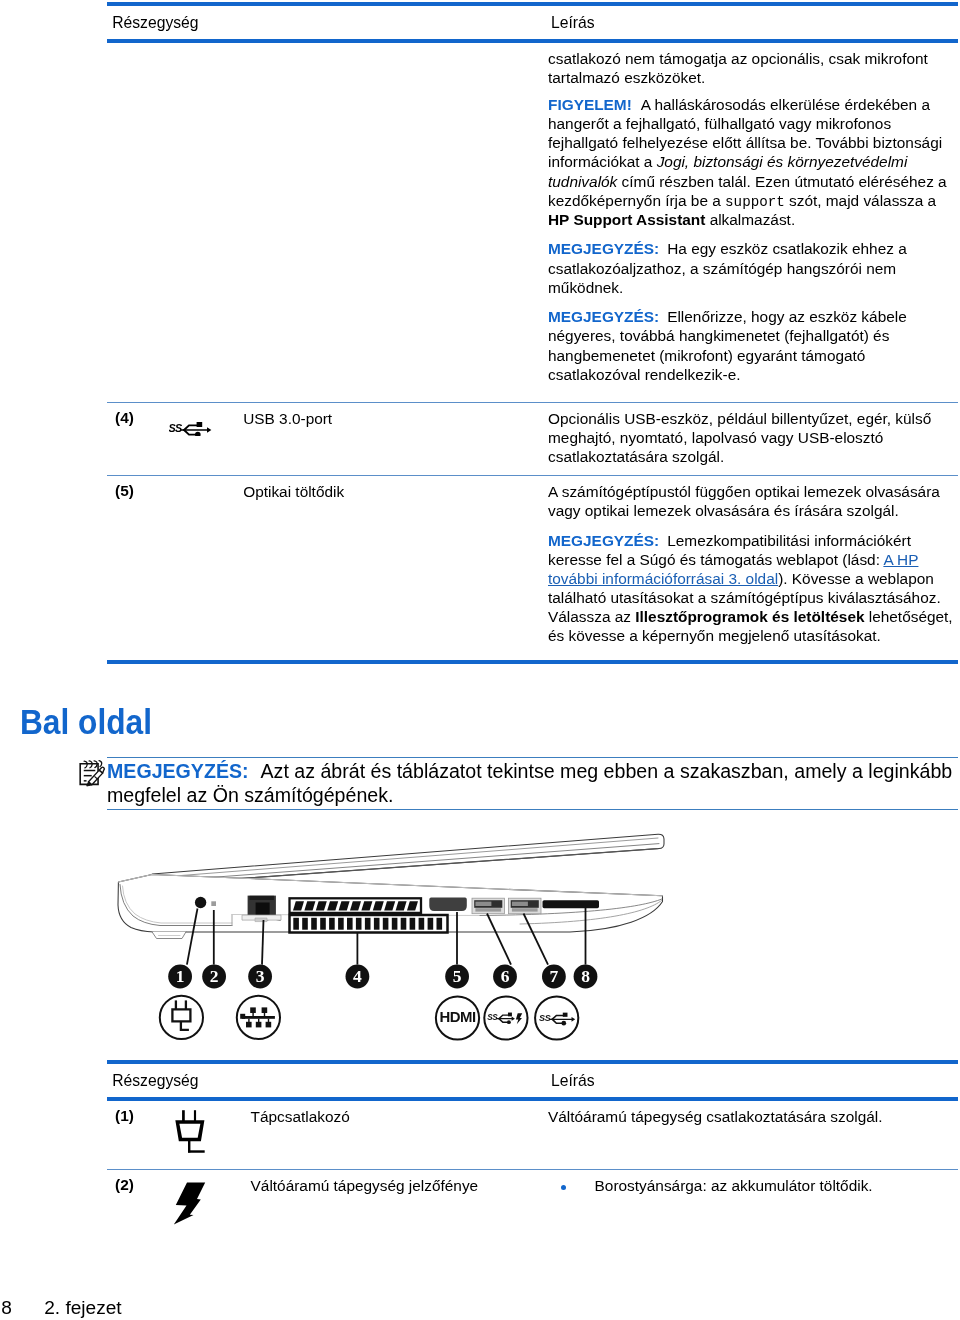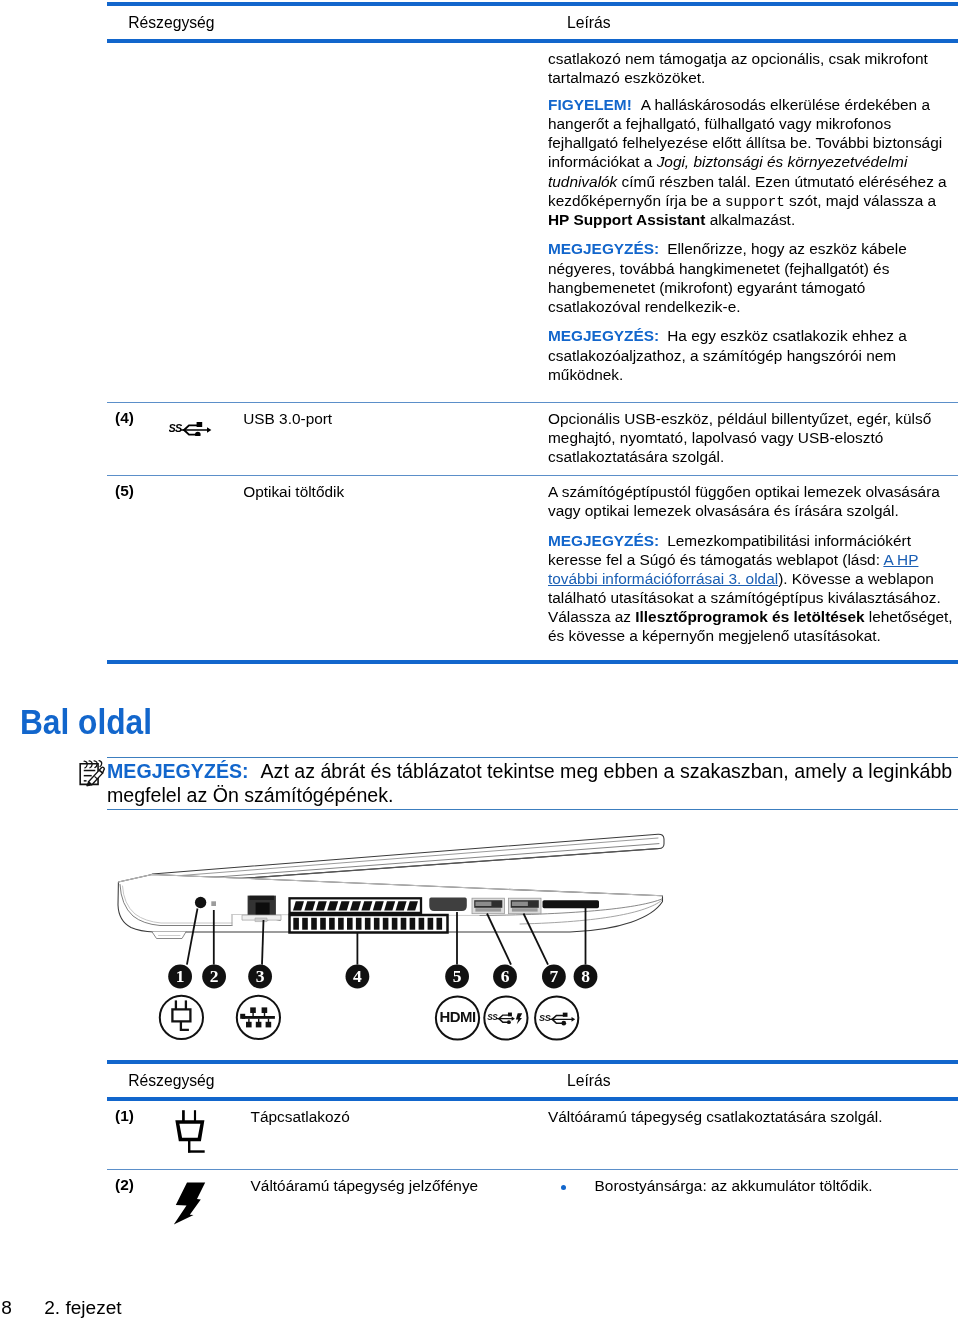--- a/index.html
+++ b/index.html
@@ -3,21 +3,21 @@
 <meta charset="utf-8">
 <style>
   html,body{margin:0;padding:0;background:#fff;}
   body{width:960px;height:1320px;font-family:"Liberation Sans",sans-serif;color:#000;}
   .page{position:relative;width:960px;height:1320px;overflow:hidden;background:#fff;}
 
   
   .tbl{position:absolute;left:107px;width:851px;}
   .rule-thick{height:4px;background:#1266cc;}
   .rule-thin{height:1px;background:#5b8fc9;}
-  .hdr{height:33px;position:relative;margin-left:16px;}
+  .hdr{height:33px;position:relative;}
   .hdr .h1{position:absolute;left:5.2px;top:8px;font-size:15.7px;font-weight:normal;}
   .hdr .h2{position:absolute;left:444px;top:8px;font-size:15.7px;font-weight:normal;}
 
   .row{position:relative;}
   .c-num{position:absolute;left:8px;top:0;font-size:15.4px;font-weight:bold;}
   .c-icon{position:absolute;left:58px;top:0;width:70px;}
   .c-name{position:absolute;left:136.2px;top:0;width:290px;font-size:15.4px;line-height:19.1px;}
   #tbl-bot .c-name{left:143.6px;}
   #tbl-bot .c-desc{left:441px;width:406px;}
   .c-desc{position:absolute;left:441px;top:0;width:406px;font-size:15.4px;line-height:19.1px;}
@@ -55,22 +55,22 @@
     <div class="hdr">
       <div class="h1">Részegység</div>
       <div class="h2">Leírás</div>
     </div>
     <div class="rule-thick"></div>
 
     <div class="row" style="height:358.5px;">
       <div class="c-desc" style="top:6px;">
         <p class="blk"><span>csatlakozó nem támogatja az opcionális, csak mikrofont tartalmazó eszközöket.</span></p>
         <p class="blk warn"><span class="lbl-warn">FIGYELEM!</span><span>A halláskárosodás elkerülése érdekében a hangerőt a fejhallgató, fülhallgató vagy mikrofonos fejhallgató felhelyezése előtt állítsa be. További biztonsági információkat a </span><span class="it">Jogi, biztonsági és környezetvédelmi tudnivalók</span><span> című részben talál. Ezen útmutató eléréséhez a kezdőképernyőn írja be a </span><span class="mono">support</span><span> szót, majd válassza a </span><span class="bo">HP Support Assistant</span><span> alkalmazást.</span></p>
+        <p class="blk"><span class="lbl-note">MEGJEGYZÉS:</span><span>Ha egy eszköz csatlakozik ehhez a csatlakozóaljzathoz, a számítógép hangszórói nem működnek.</span></p>
         <p class="blk"><span class="lbl-note">MEGJEGYZÉS:</span><span>Ellenőrizze, hogy az eszköz kábele négyeres, továbbá hangkimenetet (fejhallgatót) és hangbemenetet (mikrofont) egyaránt támogató csatlakozóval rendelkezik-e.</span></p>
-        <p class="blk"><span class="lbl-note">MEGJEGYZÉS:</span><span>Ha egy eszköz csatlakozik ehhez a csatlakozóaljzathoz, a számítógép hangszórói nem működnek.</span></p>
       </div>
     </div>
     <div class="rule-thin"></div>
 
     <div class="row" style="height:72.3px;">
       <div class="c-num" style="top:6px;">(4)</div>
       <div class="c-icon" style="top:18px;left:62px;">
           <svg width="43" height="15" viewBox="0 0 215 75" style="display:block">
 <g fill="#000">
 <text x="-3" y="56" font-family="Liberation Sans, sans-serif" font-size="54" font-weight="bold" font-style="italic" letter-spacing="-3">SS</text>

